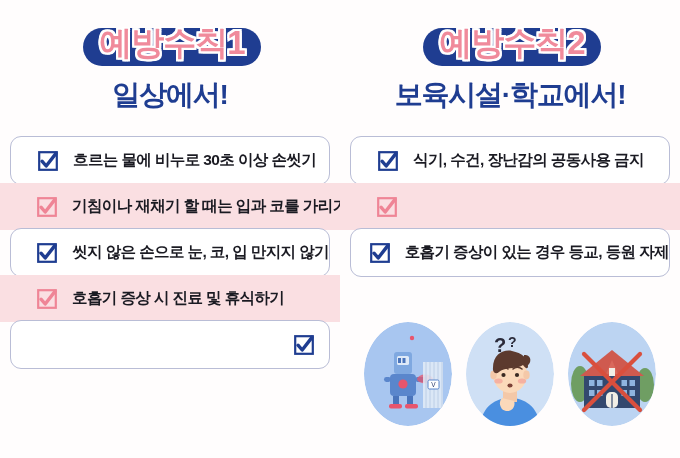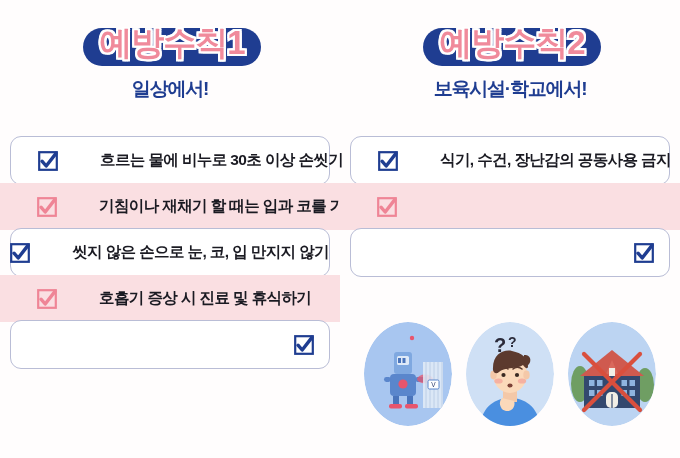--- a/index.html
+++ b/index.html
@@ -82,21 +82,21 @@
     font-weight: 900;
     letter-spacing: -1px;
     white-space: nowrap;
   }
   .subtitle {
     position: absolute;
     left: 0;
     right: 0;
     top: 76px;
     text-align: center;
-    font-size: 19px;
+    font-size: 28px;
     font-weight: 900;
     letter-spacing: -1.2px;
     color: #1f3d91;
     white-space: nowrap;
   }
 
   
   .list {
     position: absolute;
     top: 136px;
@@ -141,21 +141,20 @@
   .row.pink .checkbox { margin-left: 36px; }
   .checkbox svg { display: block; width: 22px; height: 22px; }
 
   
   .row-label {
     font-size: 15.5px;
     font-weight: 900;
     letter-spacing: -0.6px;
     color: #1a1a22;
     white-space: nowrap;
-    margin-left: 27px;
   }
 
   
   .illustrations {
     position: absolute;
     top: 322px;
     left: 0;
     right: 0;
     display: flex;
     justify-content: center;
@@ -276,20 +275,21 @@
         </span>
       </div>
 
       <div class="row white">
         <span class="checkbox">
           <svg viewBox="0 0 22 22" xmlns="http://www.w3.org/2000/svg">
             <rect x="2.2" y="2.2" width="17.6" height="17.6" fill="#ffffff" stroke="#1f3d91" stroke-width="2.2"></rect>
             <path d="M5 11.2 L9.2 16 L19 3.4" fill="none" stroke="#1f3d91" stroke-width="3.4" stroke-linecap="round" stroke-linejoin="round"></path>
           </svg>
         </span>
+        <span class="row-label">호흡기 증상이 있는 경우 등교, 등원 자제</span>
       </div>
 
     </div>
 
     <div class="illustrations">
 
       <div class="illo">
         <svg viewBox="0 0 88 104" xmlns="http://www.w3.org/2000/svg">
           <ellipse cx="44" cy="52" rx="44" ry="52" fill="#a8c6f0"></ellipse>
           <path d="M0 66 A44 52 0 0 0 88 66 L88 104 L0 104 Z" fill="#28386b"></path>

